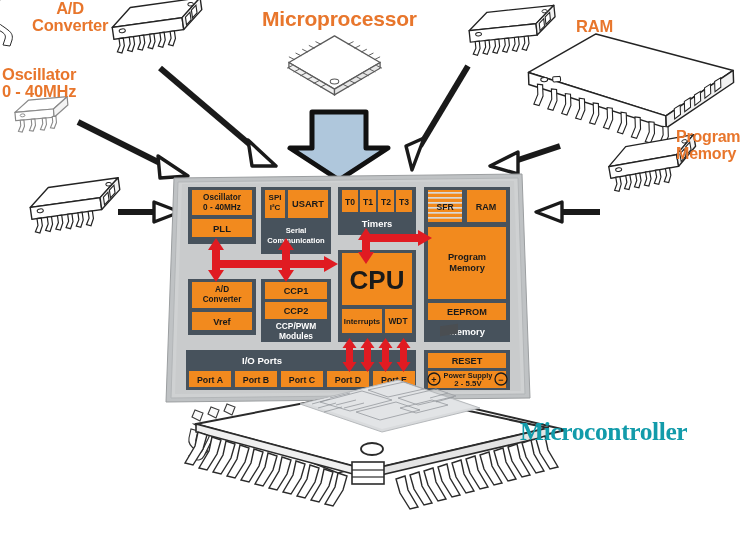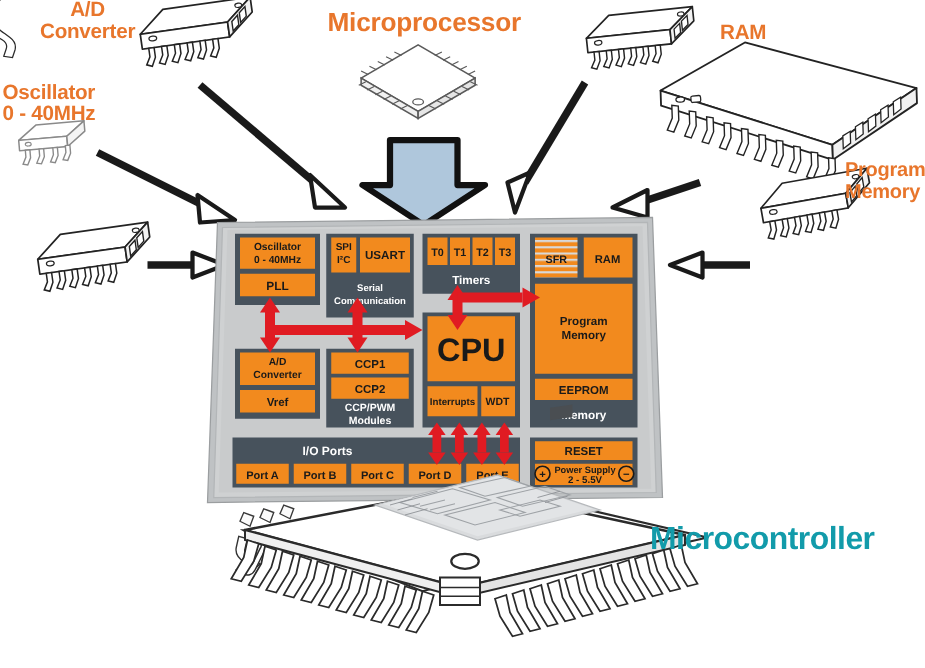--- a/index.html
+++ b/index.html
@@ -28,21 +28,21 @@
     color: #E8762C;
     line-height: 1.06;
     white-space: pre-line;
     letter-spacing: -0.2px;
   }
   .cap-ad       { left: 32px;  top: 0px;   font-size: 16.5px; text-align: center; }
   .cap-osc      { left: 2px;   top: 66px;  font-size: 16.5px; text-align: left; }
   .cap-mpu      { left: 262px; top: 8px;   font-size: 21px; }
   .cap-ram      { left: 576px; top: 18px;  font-size: 16.5px; }
   .cap-pmem     { left: 676px; top: 128px; font-size: 16px; text-align: left; line-height: 1.08; }
-  .cap-mcu      { left: 520px; top: 418px; font-size: 25.5px; color: #129BAA; letter-spacing: -0.4px; }
+  .cap-mcu      { left: 520px; top: 418px; font-size: 25.5px; color: #129BAA; letter-spacing: -0.4px; font-family: Liberation Serif, serif; }
 
   
   .layer { position: absolute; left: 0; top: 0; width: 740px; height: 534px; }
   .layer.chips  { z-index: 2; }
   .layer.arrows { z-index: 3; }
   .layer.qfp    { z-index: 1; }
   .caption      { z-index: 6; }
 
   
   #board-wrap {

